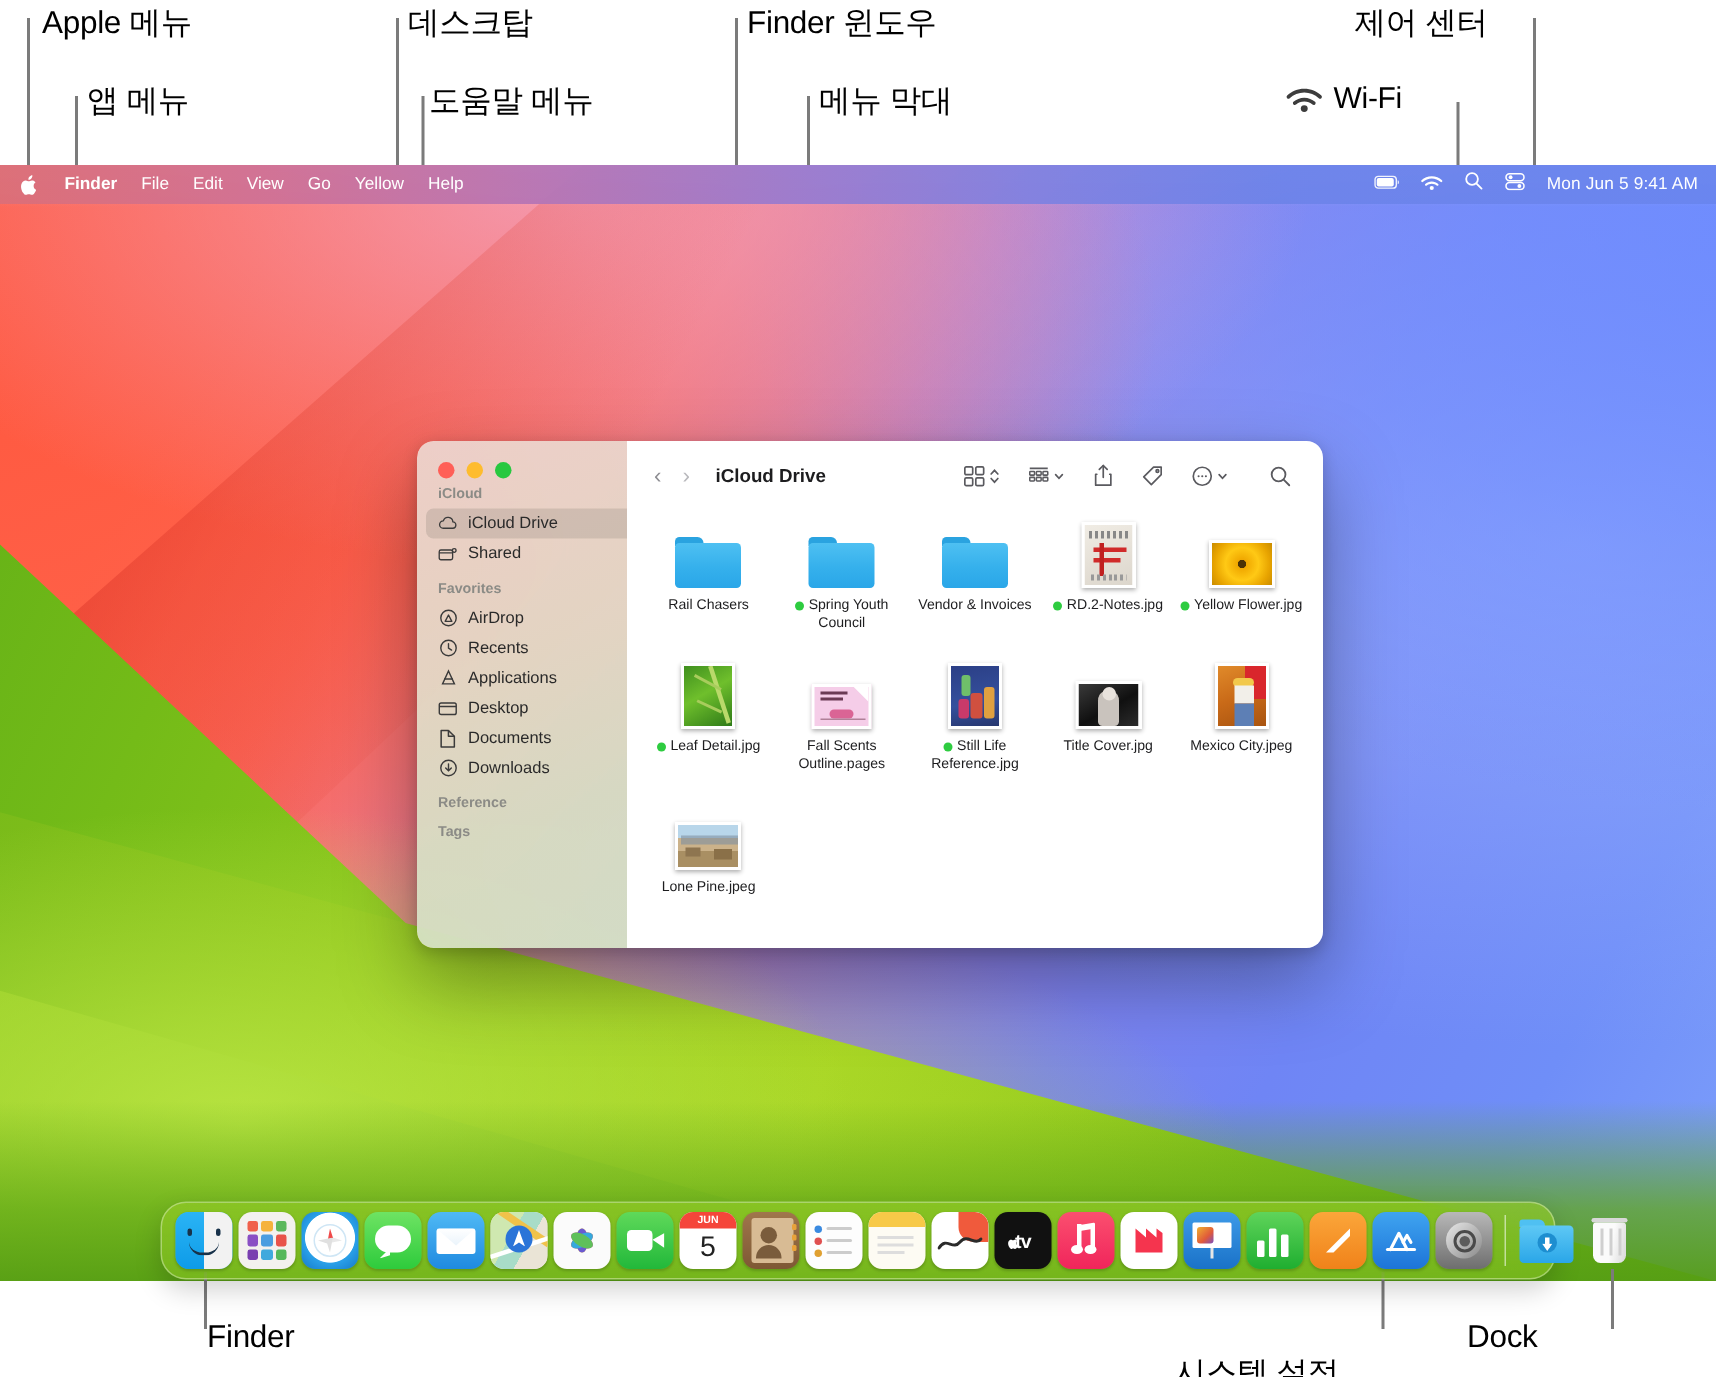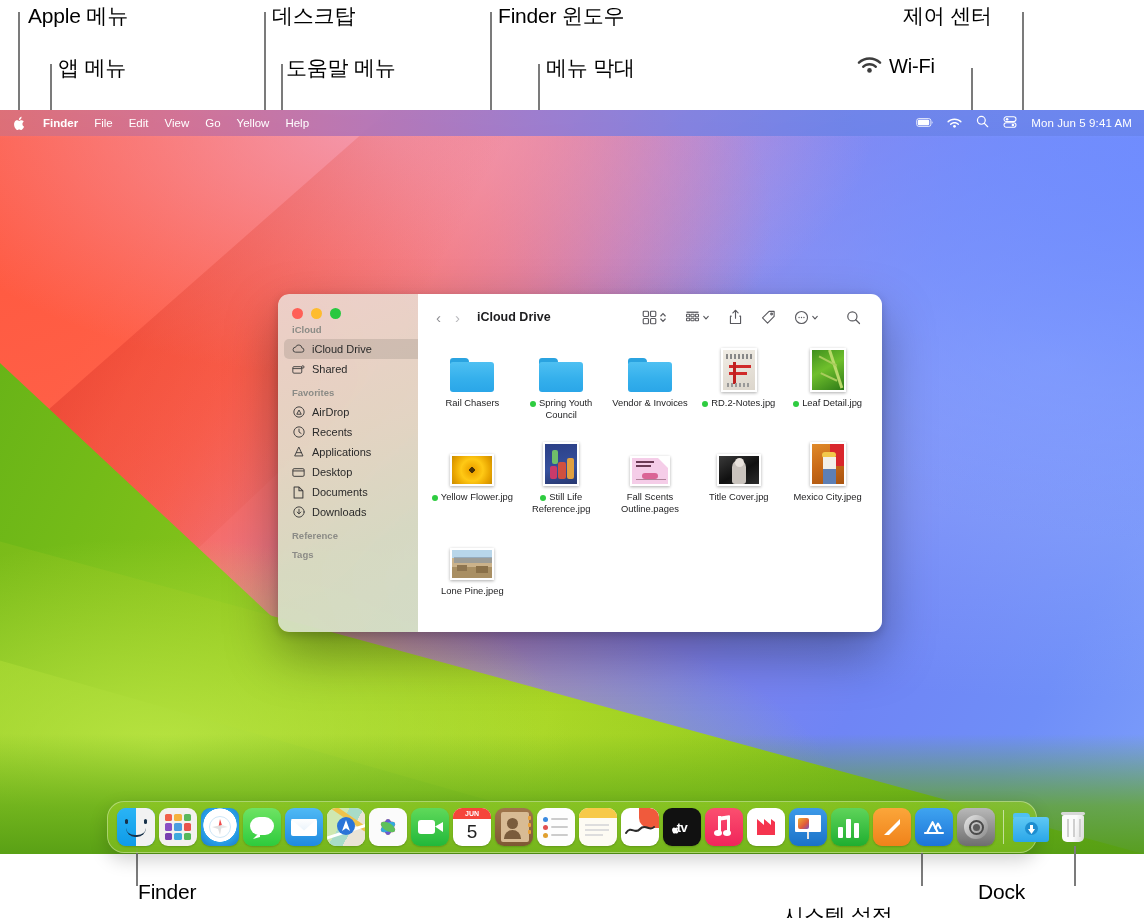--- a/index.html
+++ b/index.html
@@ -6,21 +6,21 @@
   html,body { width:1144px; height:918px; background:#fff; overflow:hidden; }
   body { font-family:"Liberation Sans","DejaVu Sans",sans-serif; position:relative; }
 
   
   .callout-label{
     position:absolute; color:#000; font-size:21px; line-height:1.1;
     white-space:nowrap; letter-spacing:-0.2px;
   }
   .callout-line{ position:absolute; width:1.6px; background:#7b7b7b; }
 
-  .wifi-ann{ display:inline-flex; align-items:flex-start; gap:7px; }
+  .wifi-ann{ display:inline-flex; align-items:center; gap:7px; }
   .wifi-ann svg{ display:block; }
 
   
   #desktop{ position:absolute; left:0; top:110px; width:1144px; height:744px; overflow:hidden; }
   .wp-layer{ position:absolute; inset:0; }
 
   .wp-base{
     background:
       linear-gradient(118deg,
         #ff5a4a 0%, #ff5f46 13%, #fb6b62 24%,
@@ -484,56 +484,56 @@
             <div style="position:absolute;left:6px;top:22px;width:18px;height:3px;background:#d02a2a;"></div>
             <div style="position:absolute;left:10px;top:12px;width:3px;height:22px;background:#c02020;"></div>
             <div style="position:absolute;left:4px;bottom:3px;right:4px;height:4px;background:repeating-linear-gradient(90deg,#999 0 2px,transparent 2px 4px);"></div>
           </div>
         </div>
         <div class="flabel"><span class="dot"></span><span>RD.2-Notes.jpg</span></div>
       </div>
 
       <div class="fitem">
         <div class="fthumb">
+          <div class="photo wide" style="background:radial-gradient(circle at 50% 50%, #4a3206 0 11%, #f0a800 12%, #ffc915 45%, #e8a400 75%, #c98c00 100%);"></div>
+        </div>
+        <div class="flabel"><span class="dot"></span><span>Yellow Flower.jpg</span></div>
+      </div>
+      <div class="fitem">
+        <div class="fthumb">
           <div class="photo" style="background:linear-gradient(150deg,#3f8f1e,#6fbf2c 45%,#2e7a18);">
             <div style="position:absolute;left:-4px;top:0;width:3px;height:100%;background:#b9d96a;transform:rotate(-18deg);transform-origin:top;left:16px;"></div>
             <div style="position:absolute;left:6px;top:10px;width:20px;height:1.5px;background:#a8cc5c;transform:rotate(28deg);"></div>
             <div style="position:absolute;left:8px;top:26px;width:18px;height:1.5px;background:#a8cc5c;transform:rotate(25deg);"></div>
           </div>
         </div>
         <div class="flabel"><span class="dot"></span><span>Leaf Detail.jpg</span></div>
-      </div>
-      <div class="fitem">
-        <div class="fthumb">
-          <div class="photo wide" style="background:radial-gradient(circle at 50% 50%, #4a3206 0 11%, #f0a800 12%, #ffc915 45%, #e8a400 75%, #c98c00 100%);"></div>
-        </div>
-        <div class="flabel"><span class="dot"></span><span>Yellow Flower.jpg</span></div>
-      </div>
-      <div class="fitem">
-        <div class="fthumb">
-          <div class="photo" style="background:linear-gradient(170deg,#2b3f86,#35509d 60%,#27376f);">
-            <div style="position:absolute;left:7px;top:6px;width:6px;height:14px;background:#6fbf6a;border-radius:2px;"></div>
-            <div style="position:absolute;left:13px;top:18px;width:8px;height:17px;background:#d0503f;border-radius:2px;"></div>
-            <div style="position:absolute;left:22px;top:14px;width:7px;height:21px;background:#e0a040;border-radius:2px;"></div>
-            <div style="position:absolute;left:5px;top:22px;width:7px;height:13px;background:#c93a6a;border-radius:2px;"></div>
-          </div>
-        </div>
-        <div class="flabel"><span class="dot"></span><span>Still Life Reference.jpg</span></div>
       </div>
       <div class="fitem">
         <div class="fthumb">
           <div class="photo doc" style="background:#f5cde8;border-color:#fff;">
             <div style="position:absolute;right:0;top:0;width:10px;height:10px;background:#fff;clip-path:polygon(0 0,100% 100%,100% 0);"></div>
             <div style="position:absolute;left:4px;top:3px;width:18px;height:2px;background:#6b3b55;"></div>
             <div style="position:absolute;left:4px;top:7px;width:15px;height:2px;background:#6b3b55;"></div>
             <div style="position:absolute;left:10px;top:15px;width:16px;height:6px;background:#d0407a;border-radius:3px;opacity:.75;"></div>
             <div style="position:absolute;left:4px;bottom:4px;width:30px;height:1.4px;background:#b08098;"></div>
           </div>
         </div>
         <div class="flabel">Fall Scents Outline.pages</div>
+      </div>
+      <div class="fitem">
+        <div class="fthumb">
+          <div class="photo" style="background:linear-gradient(170deg,#2b3f86,#35509d 60%,#27376f);">
+            <div style="position:absolute;left:7px;top:6px;width:6px;height:14px;background:#6fbf6a;border-radius:2px;"></div>
+            <div style="position:absolute;left:13px;top:18px;width:8px;height:17px;background:#d0503f;border-radius:2px;"></div>
+            <div style="position:absolute;left:22px;top:14px;width:7px;height:21px;background:#e0a040;border-radius:2px;"></div>
+            <div style="position:absolute;left:5px;top:22px;width:7px;height:13px;background:#c93a6a;border-radius:2px;"></div>
+          </div>
+        </div>
+        <div class="flabel"><span class="dot"></span><span>Still Life Reference.jpg</span></div>
       </div>
 
       <div class="fitem">
         <div class="fthumb">
           <div class="photo wide" style="background:linear-gradient(150deg,#3a3a3a,#101010 55%,#2c2c2c);">
             <div style="position:absolute;left:13px;top:4px;width:14px;height:24px;background:#c9c3bd;border-radius:7px 7px 3px 3px;"></div>
             <div style="position:absolute;left:16px;top:2px;width:9px;height:9px;border-radius:50%;background:#e8e2dc;"></div>
           </div>
         </div>
         <div class="flabel">Title Cover.jpg</div>

